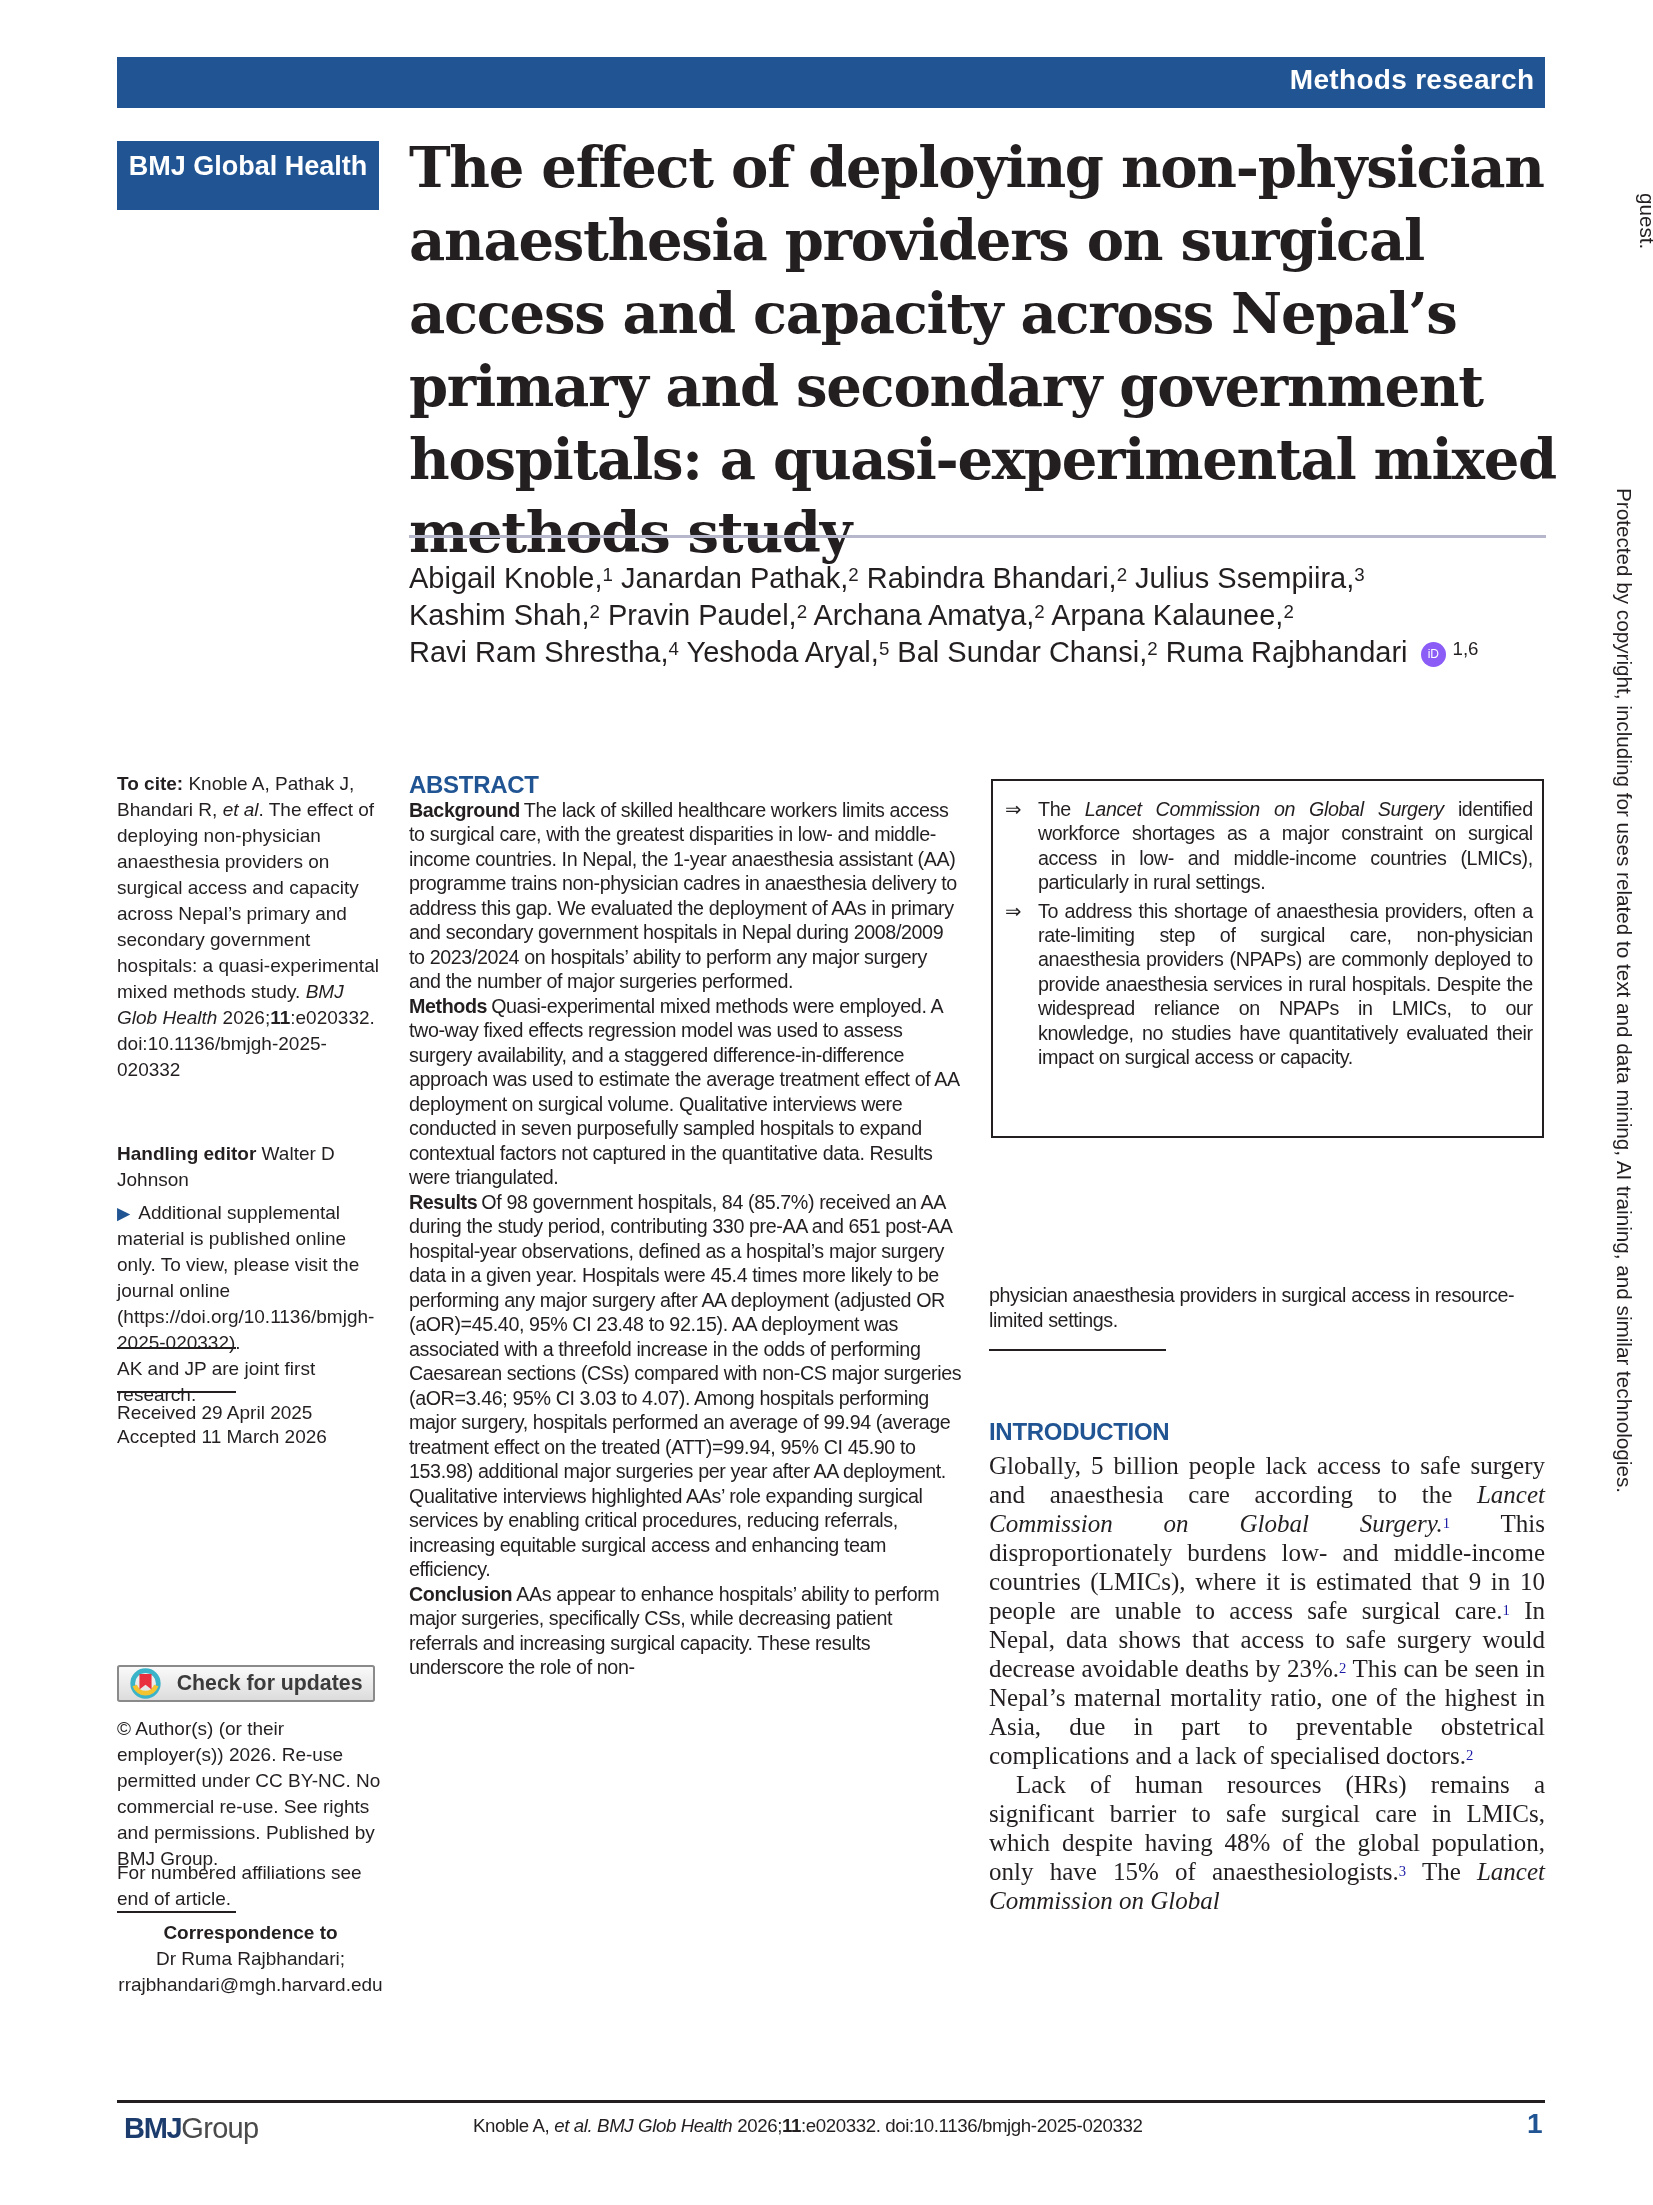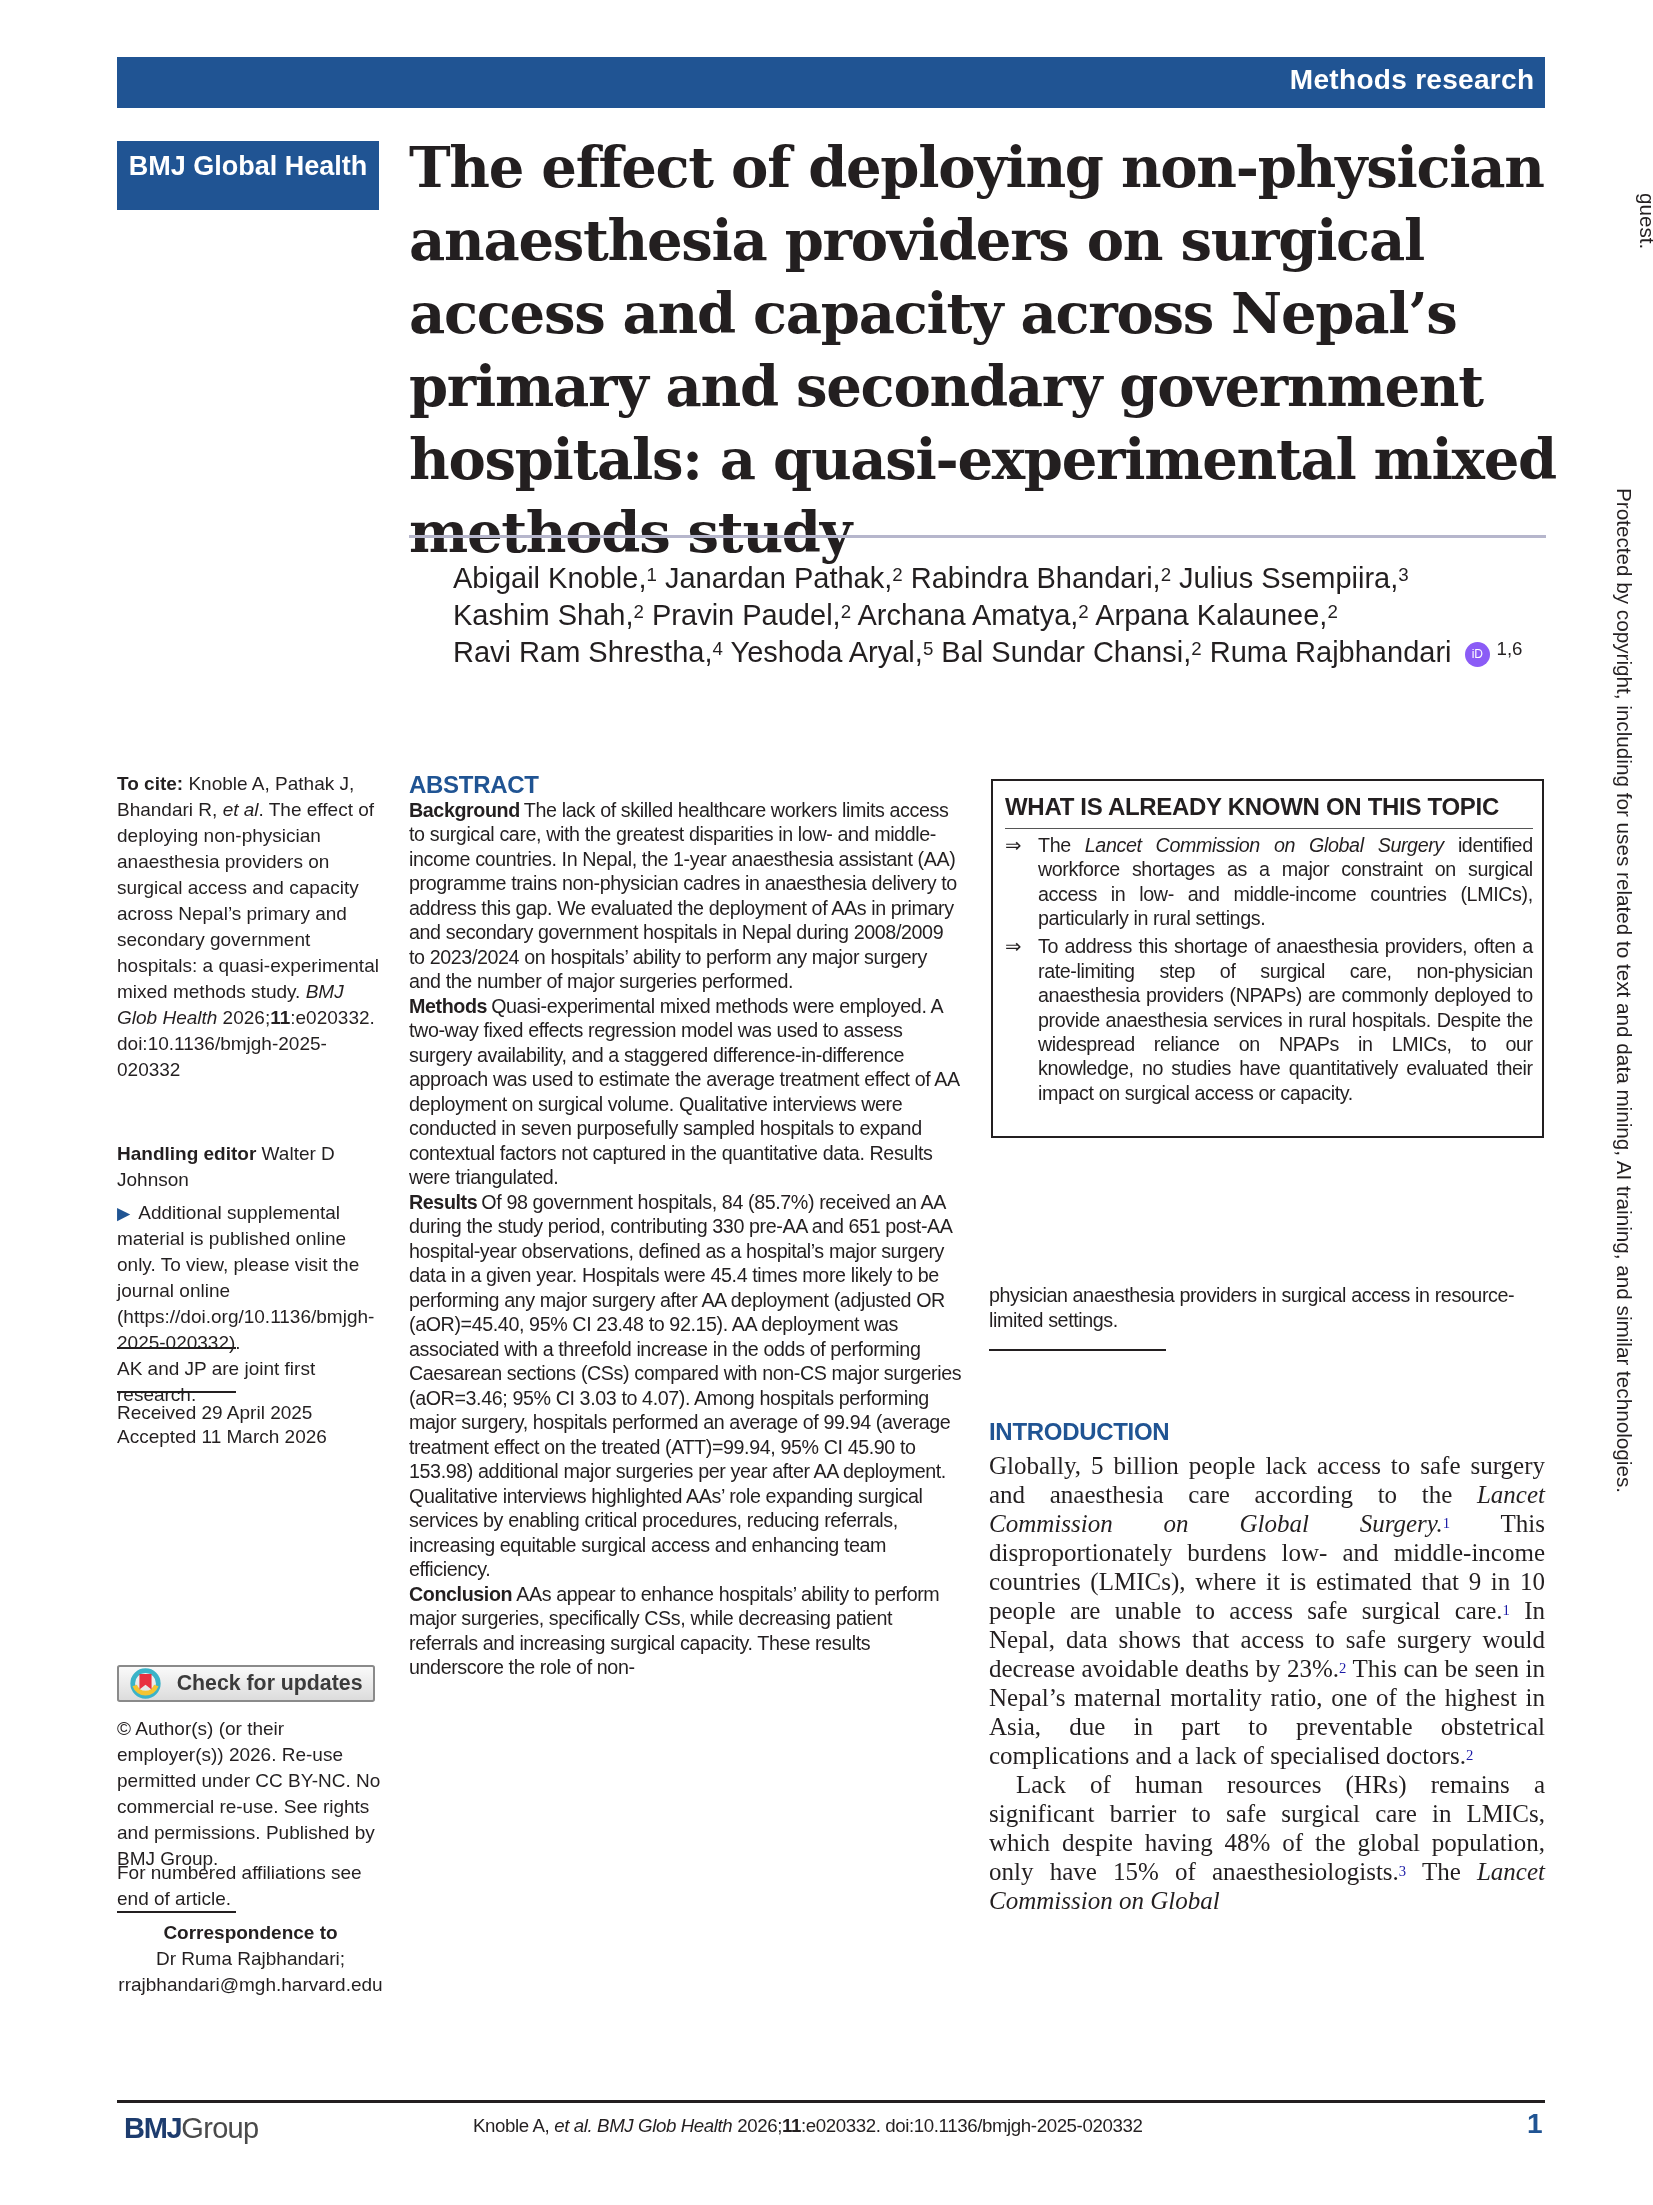--- a/index.html
+++ b/index.html
@@ -2,21 +2,21 @@
 <html style="font-size:10.7px"><head>
 <meta charset="utf-8">
 <style>
   html, body { margin:0; padding:0; background:#ffffff; }
   body { width:1654px; height:2205px; position:relative; overflow:hidden; color:#231f20; font-family:"Liberation Sans", sans-serif; }
   .topbar { position:absolute; left:117px; top:57px; width:1428px; height:51px; background:#205493; }
   .topbar .label { position:absolute; right:10.7px; top:6.7px; color:#fff; font-family:"Liberation Sans", sans-serif; font-weight:bold; font-size:28px; letter-spacing:0.3px; }
   .journal-badge { position:absolute; left:117px; top:141px; width:262px; height:69px; background:#205493; color:#fff; font-weight:bold; font-size:27px; line-height:51px; text-align:center; }
   .title { position:absolute; left:409px; top:131px; width:1147px; font-family:"DejaVu Serif", serif; font-weight:bold; font-size:56px; line-height:73px; letter-spacing:-1.3px; color:#231f20; }
   .title-rule { position:absolute; left:409px; top:535px; width:1137px; height:2.7px; background:#b6b6cc; }
-  .authors { position:absolute; left:409px; top:560px; width:1147px; font-family:"Liberation Sans", sans-serif; font-size:29px; line-height:37px; color:#231f20;margin-left:44px; }
+  .authors { position:absolute; left:409px; top:560px; width:1147px; font-family:"Liberation Sans", sans-serif; font-size:29px; line-height:37px; color:#231f20; }
   .authors sup { font-size:18.7px; vertical-align:top; position:relative; top:-4px; }
   .orcid { display:inline-block; width:25px; height:25px; border-radius:50%; background:#8b5cf6; color:#fff; font-size:12px; line-height:25px; text-align:center; vertical-align:middle; margin:0 6.7px 0 13.3px; }
 
   .left-col { position:absolute; left:117px; width:267px; font-size:19px; line-height:26px; color:#231f20; }
   .left-col b { font-weight:bold; }
   .rule-short { width:119px; height:2px; background:#231f20; }
   .supp-arrow { color:#205493; font-size:17.3px; margin-right:8px; }
   .updates-btn { position:absolute; left:117px; top:1665px; width:254px; height:33px; border:2px solid #8a8a8a; border-radius:2.7px; background:linear-gradient(#fafafa,#dcdcdc); display:flex; align-items:center; }
   .updates-icon { width:31px; height:31px; margin-left:10.7px; position:relative; }
   .updates-label { margin-left:16px; font-weight:bold; font-size:21.3px; color:#3b3b3b; }
@@ -103,21 +103,20 @@
   <div class="sec-head">ABSTRACT</div>
   <div id="abstract-sections">
       <div><b>Background</b><span>The lack of skilled healthcare workers limits access to surgical care, with the greatest disparities in low- and middle-income countries. In Nepal, the 1-year anaesthesia assistant (AA) programme trains non-physician cadres in anaesthesia delivery to address this gap. We evaluated the deployment of AAs in primary and secondary government hospitals in Nepal during 2008/2009 to 2023/2024 on hospitals’ ability to perform any major surgery and the number of major surgeries performed.</span></div>
       <div><b>Methods</b><span>Quasi-experimental mixed methods were employed. A two-way fixed effects regression model was used to assess surgery availability, and a staggered difference-in-difference approach was used to estimate the average treatment effect of AA deployment on surgical volume. Qualitative interviews were conducted in seven purposefully sampled hospitals to expand contextual factors not captured in the quantitative data. Results were triangulated.</span></div>
       <div><b>Results</b><span>Of 98 government hospitals, 84 (85.7%) received an AA during the study period, contributing 330 pre-AA and 651 post-AA hospital-year observations, defined as a hospital’s major surgery data in a given year. Hospitals were 45.4 times more likely to be performing any major surgery after AA deployment (adjusted OR (aOR)=45.40, 95% CI 23.48 to 92.15). AA deployment was associated with a threefold increase in the odds of performing Caesarean sections (CSs) compared with non-CS major surgeries (aOR=3.46; 95% CI 3.03 to 4.07). Among hospitals performing major surgery, hospitals performed an average of 99.94 (average treatment effect on the treated (ATT)=99.94, 95% CI 45.90 to 153.98) additional major surgeries per year after AA deployment. Qualitative interviews highlighted AAs’ role expanding surgical services by enabling critical procedures, reducing referrals, increasing equitable surgical access and enhancing team efficiency.</span></div>
       <div><b>Conclusion</b><span>AAs appear to enhance hospitals’ ability to perform major surgeries, specifically CSs, while decreasing patient referrals and increasing surgical capacity. These results underscore the role of non-</span></div>
     </div>
 </div>
 
 <div class="known-box">
-  <div class="known-title">WHAT IS ALREADY KNOWN ON THIS TOPIC</div>
   <div id="known-items">
       <div class="known-item">
         <span class="arrow">⇒</span>
         <span>The <i>Lancet Commission on Global Surgery</i> identified workforce shortages as a major constraint on surgical access in low- and middle-income countries (LMICs), particularly in rural settings.</span>
       </div>
       <div class="known-item">
         <span class="arrow">⇒</span>
         <span>To address this shortage of anaesthesia providers, often a rate-limiting step of surgical care, non-physician anaesthesia providers (NPAPs) are commonly deployed to provide anaesthesia services in rural hospitals. Despite the widespread reliance on NPAPs in LMICs, to our knowledge, no studies have quantitatively evaluated their impact on surgical access or capacity.</span>
       </div>
     </div>

